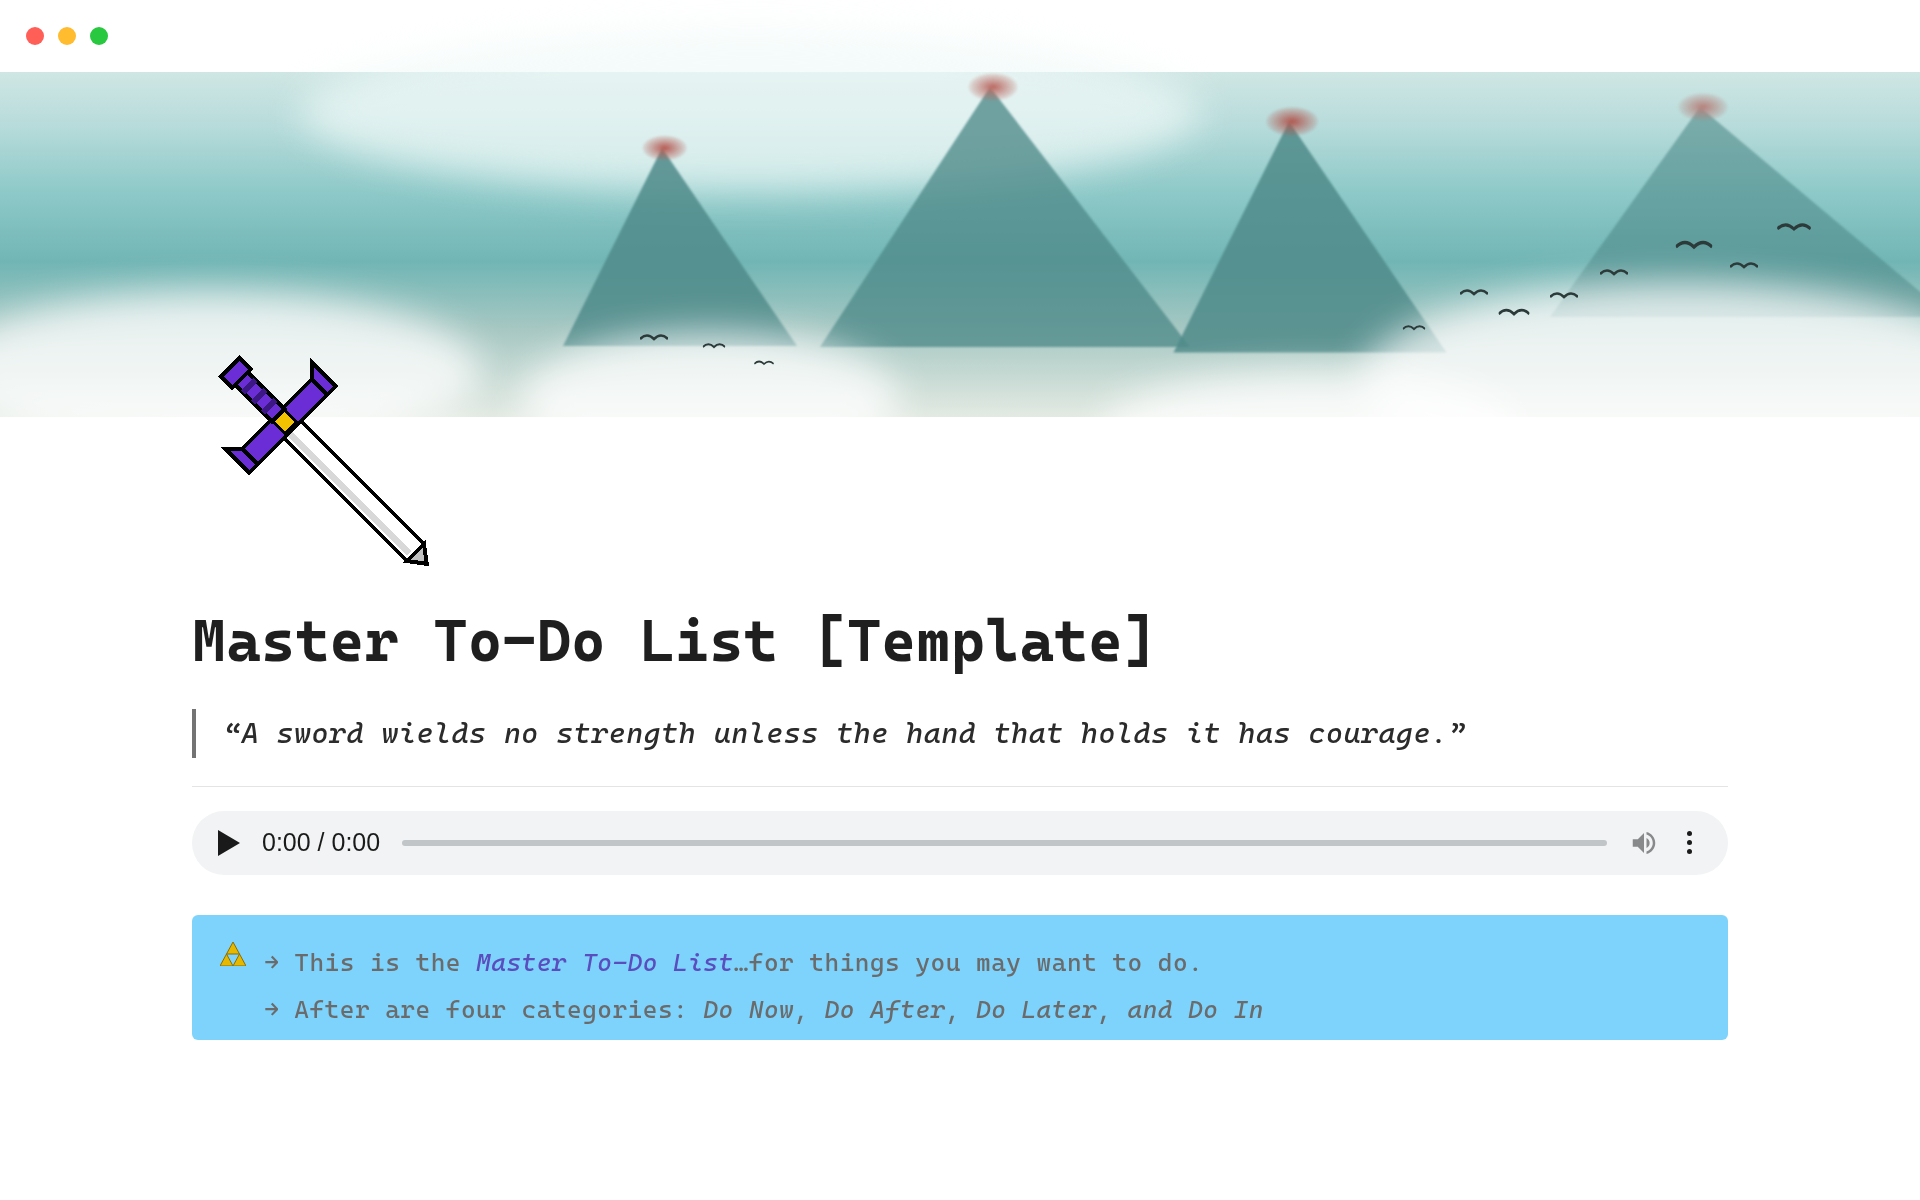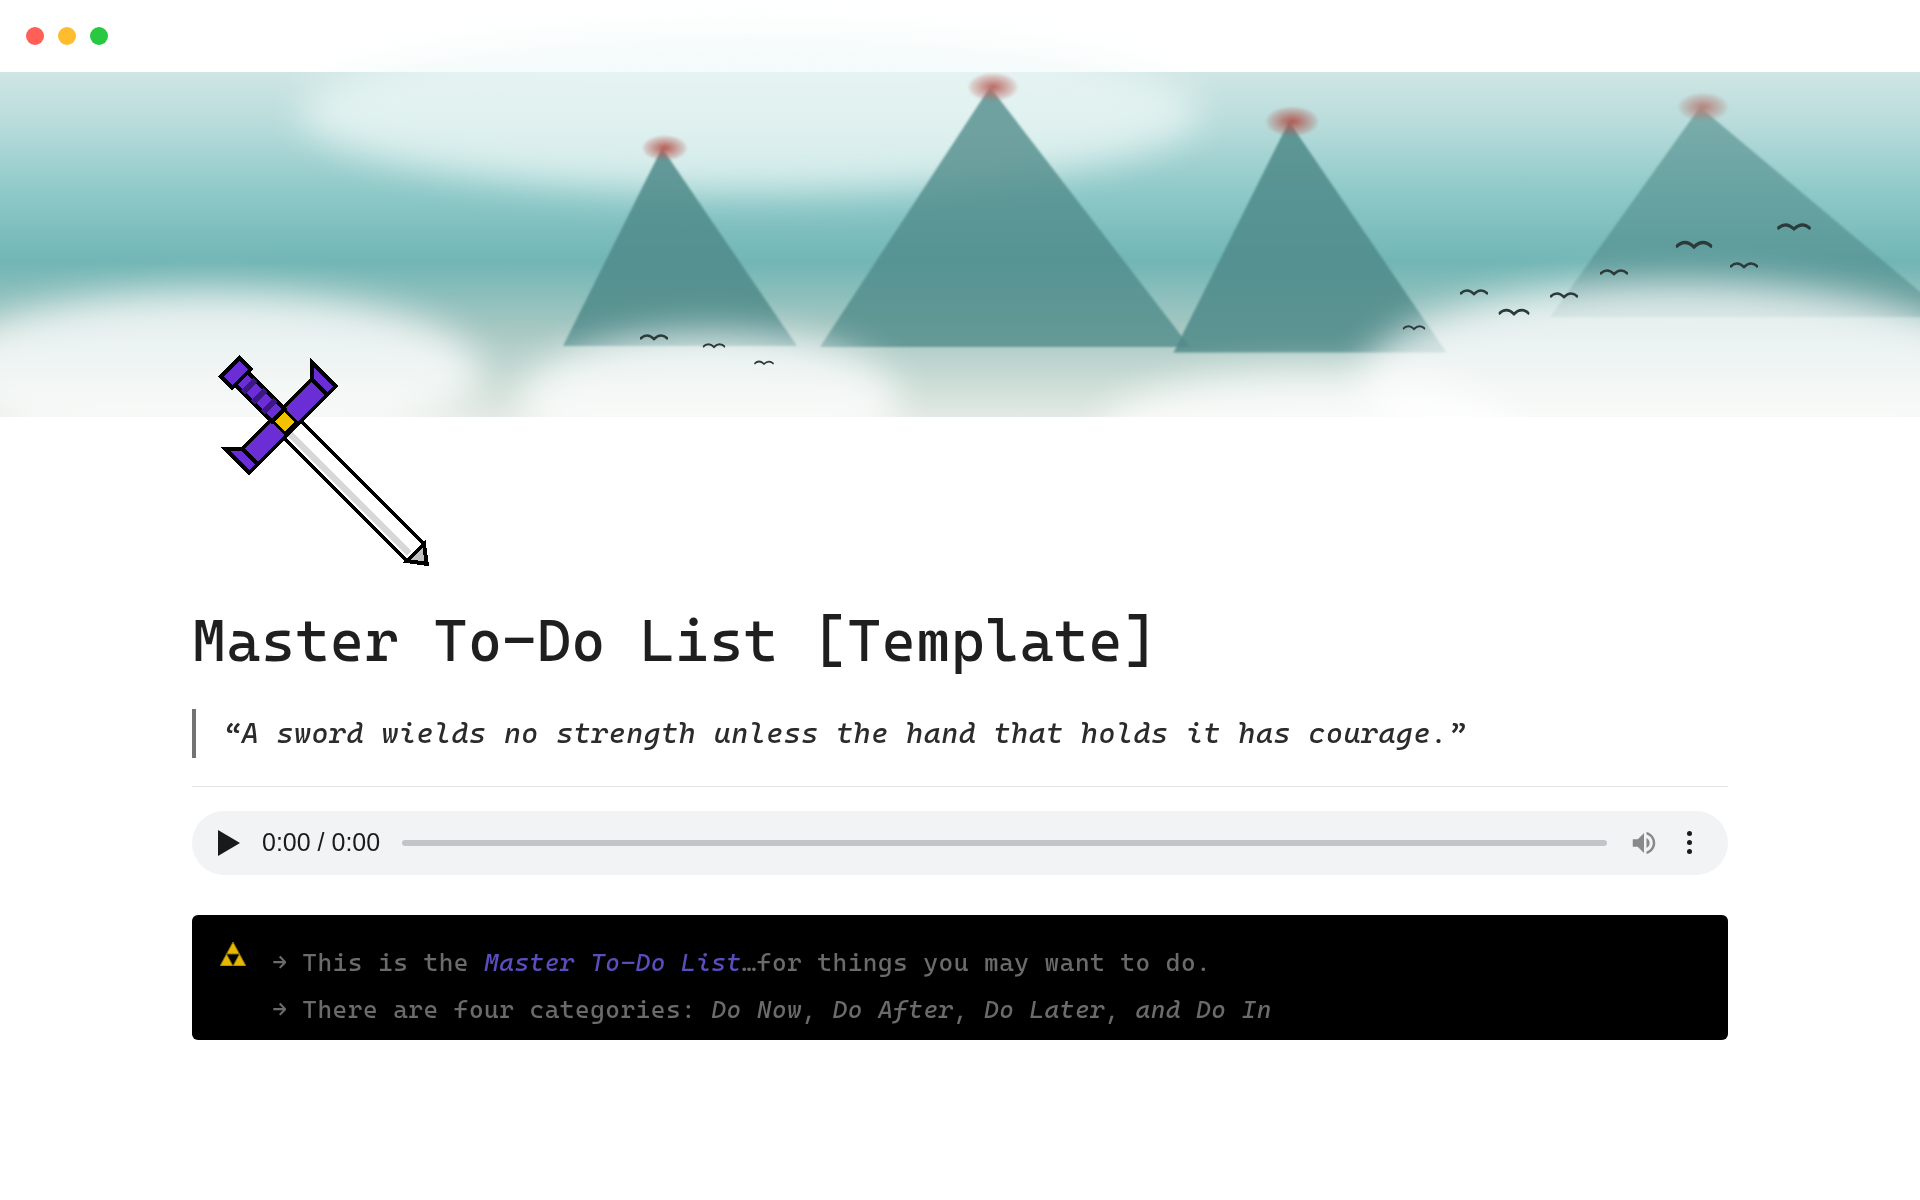--- a/index.html
+++ b/index.html
@@ -77,21 +77,21 @@
     z-index: 3;
   }
 
   .content {
     padding: 0 192px;
     padding-top: 190px;
     color: #222;
   }
   .page-title {
     font-size: 58px;
-    font-weight: 400;
+    font-weight: 700;
     letter-spacing: 0.5px;
     color: #1f1f1f;
     margin-bottom: 34px;
   }
   .quote-block {
     border-left: 4px solid #737373;
     padding: 2px 0 2px 28px;
     margin-bottom: 28px;
   }
   .quote-text {
@@ -140,25 +140,25 @@
   .kebab {
     display: flex;
     flex-direction: column;
     gap: 4px;
     cursor: pointer;
     padding: 6px;
   }
   .kebab span { width: 5px; height: 5px; background: #1a1a1a; border-radius: 50%; }
 
   .callout {
-    background: #000000;
+    background: #7dd3fc;
     border-radius: 6px;
     padding: 24px 28px 6px 28px;
     display: flex;
-    gap: 26px;
+    gap: 18px;
   }
   .triforce { font-size: 26px; line-height: 1.4; }
   .callout-body {
     font-size: 25px;
     line-height: 1.9;
     color: #6b6b6b;
     letter-spacing: 0.5px;
   }
   .callout-body .arrow { color: #6b6b6b; }
   .callout-body .em { font-style: italic; color: #5a4dbd; }
@@ -302,17 +302,17 @@
         <polygon points="19.5,12 26,24 13,24" fill="#e6b800" stroke="#8a6d00" stroke-width="1"></polygon>
       </svg>
     </div>
     <div class="callout-body">
       <div>
         <span class="arrow">→</span>
         <span>This is the </span><span class="em">Master To-Do List</span><span>…for things you may want to do.</span>
       </div>
       <div>
         <span class="arrow">→</span>
-        <span>There are four categories: </span><span class="em2">Do Now, Do After, Do Later, and Do In</span>
+        <span>After are four categories: </span><span class="em2">Do Now, Do After, Do Later, and Do In</span>
       </div>
     </div>
   </div>
 </div>
 
 </body></html>

